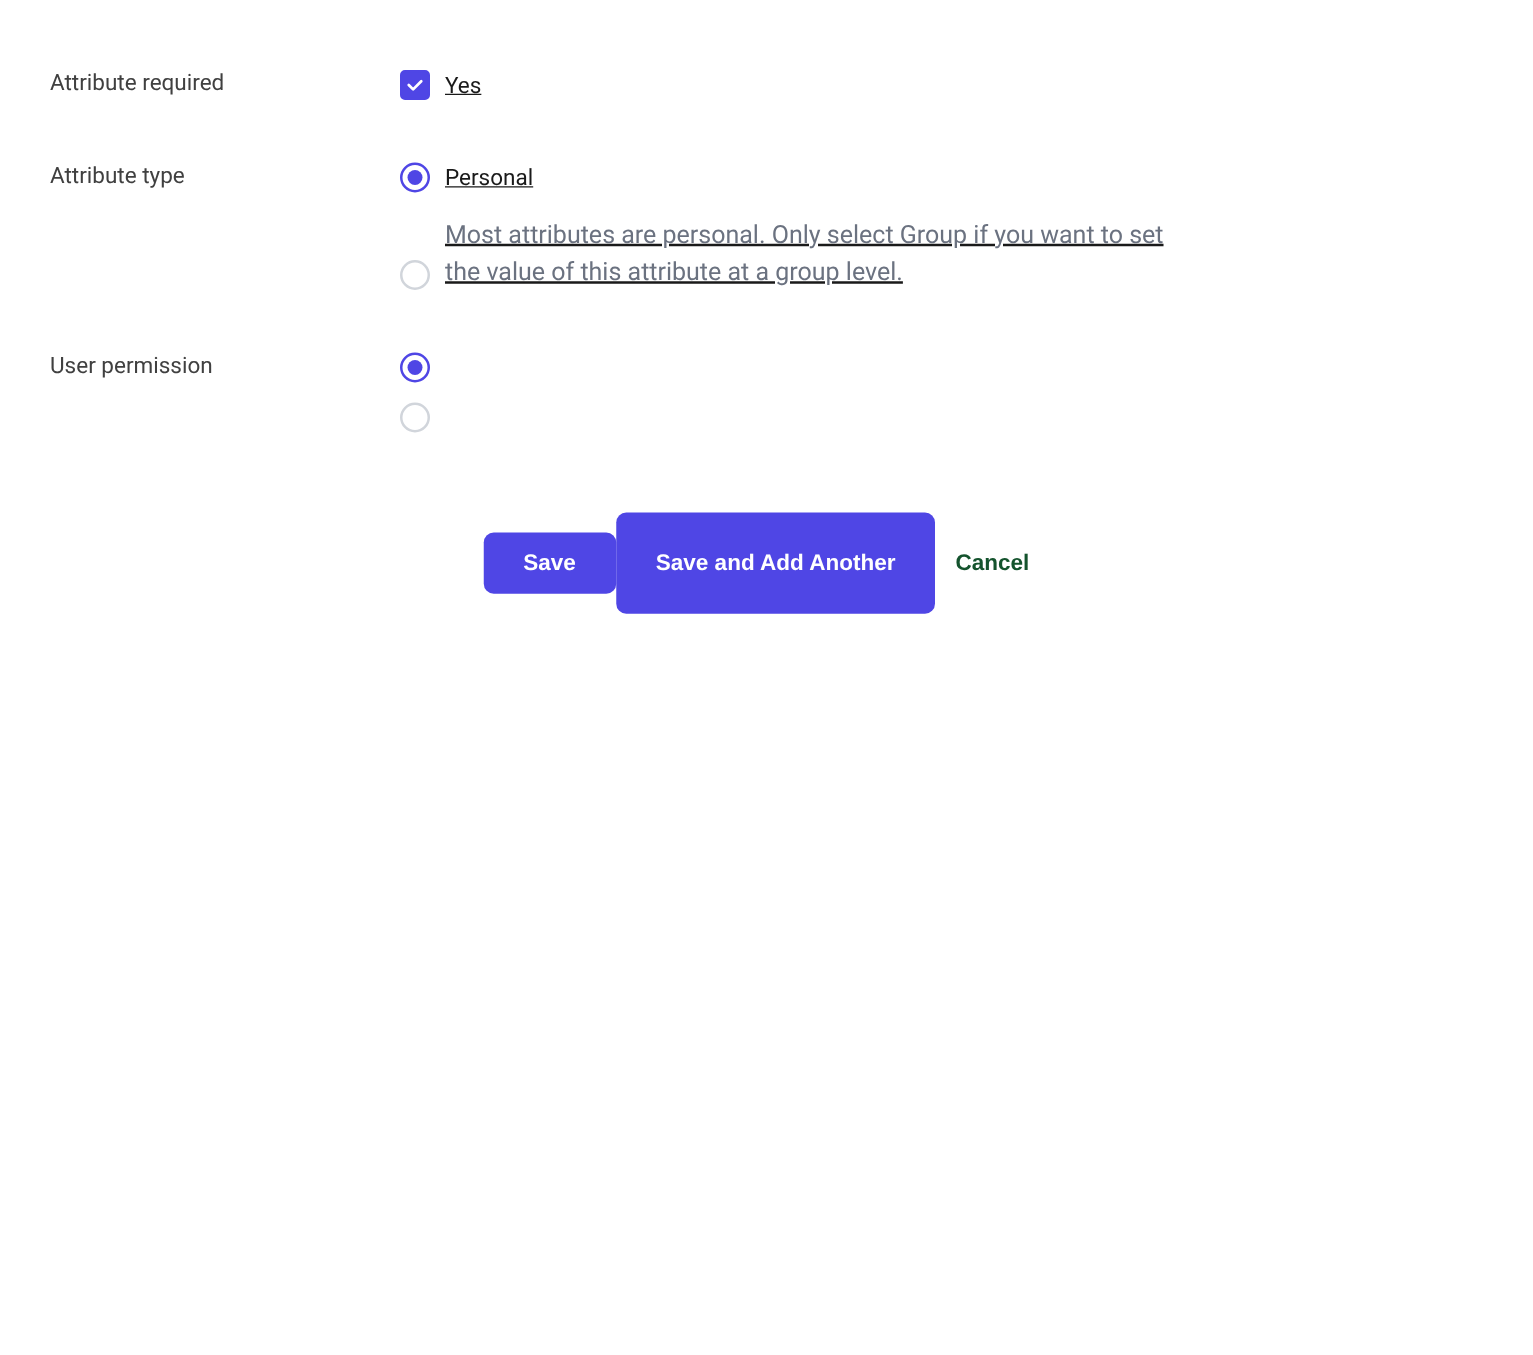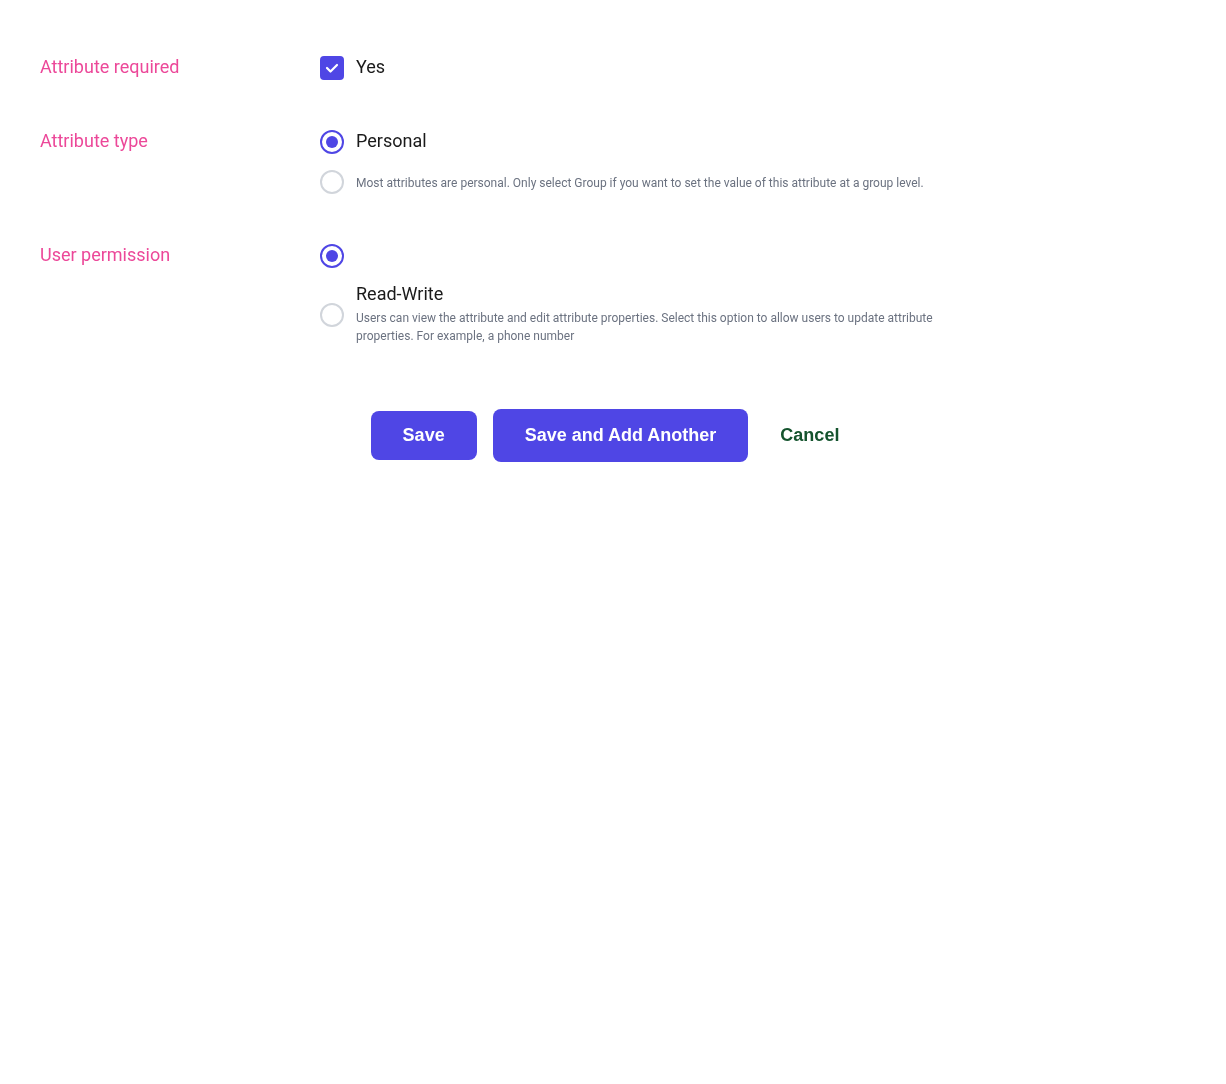--- a/index.html
+++ b/index.html
@@ -22,51 +22,52 @@
       align-items: flex-start;
       padding: 24px 0;
       border-bottom: none;
     }
 
     .form-label {
       width: 280px;
       min-width: 280px;
       font-size: 18px;
       font-weight: 400;
-      color: #ec4899;
+      color: #404040;
       padding-top: 2px;
     }
 
     .form-control {
       flex: 1;
     }
 
     .radio-option, .checkbox-option {
       display: flex;
-      align-items: center;
+      align-items: flex-end;
       margin-bottom: 14px;
+      text-decoration: underline;
     }
 
     .radio-option:last-child, .checkbox-option:last-child {
       margin-bottom: 0;
     }
 
     .option-content {
       margin-left: 12px;
     }
 
     .option-label {
       font-size: 18px;
       font-weight: 400;
       color: #1a1a1a;
       line-height: 1.3;
     }
 
     .option-description {
-      font-size: 12px;
+      font-size: 20px;
       color: #6b7280;
       margin-top: 4px;
       max-width: 580px;
       line-height: 1.5;
     }
 
     
     .radio-circle {
       width: 24px;
       height: 24px;
@@ -111,21 +112,20 @@
 
     .checkbox-square svg {
       width: 14px;
       height: 14px;
     }
 
     .footer {
       display: flex;
       align-items: center;
       justify-content: center;
-      gap: 16px;
       padding-top: 40px;
       padding-bottom: 20px;
     }
 
     .btn-save {
       background: #4f46e5;
       color: #ffffff;
       border: none;
       border-radius: 8px;
       padding: 14px 32px;
@@ -133,21 +133,21 @@
       font-weight: 600;
       cursor: pointer;
       min-width: 100px;
     }
 
     .btn-save-add {
       background: #4f46e5;
       color: #ffffff;
       border: none;
       border-radius: 8px;
-      padding: 16px 32px;
+      padding: 30px 32px;
       font-size: 18px;
       font-weight: 600;
       cursor: pointer;
       min-width: 240px;
     }
 
     .btn-cancel {
       background: transparent;
       color: #14532d;
       border: none;
@@ -201,24 +201,20 @@
   <div class="form-label">User permission</div>
   <div class="form-control">
 
 
     <div class="radio-option">
       <div class="radio-circle selected"></div>
     </div>
 
     <div class="radio-option">
       <div class="radio-circle"></div>
-      <div class="option-content">
-        <div class="option-label">Read-Write</div>
-        <div class="option-description">Users can view the attribute and edit attribute properties. Select this option to allow users to update attribute properties. For example, a phone number</div>
-      </div>
     </div>
 
   </div>
 </div>
 
 <div class="footer">
   <button class="btn-save">Save</button>
   <button class="btn-save-add">Save and Add Another</button>
   <button class="btn-cancel">Cancel</button>
 </div>

